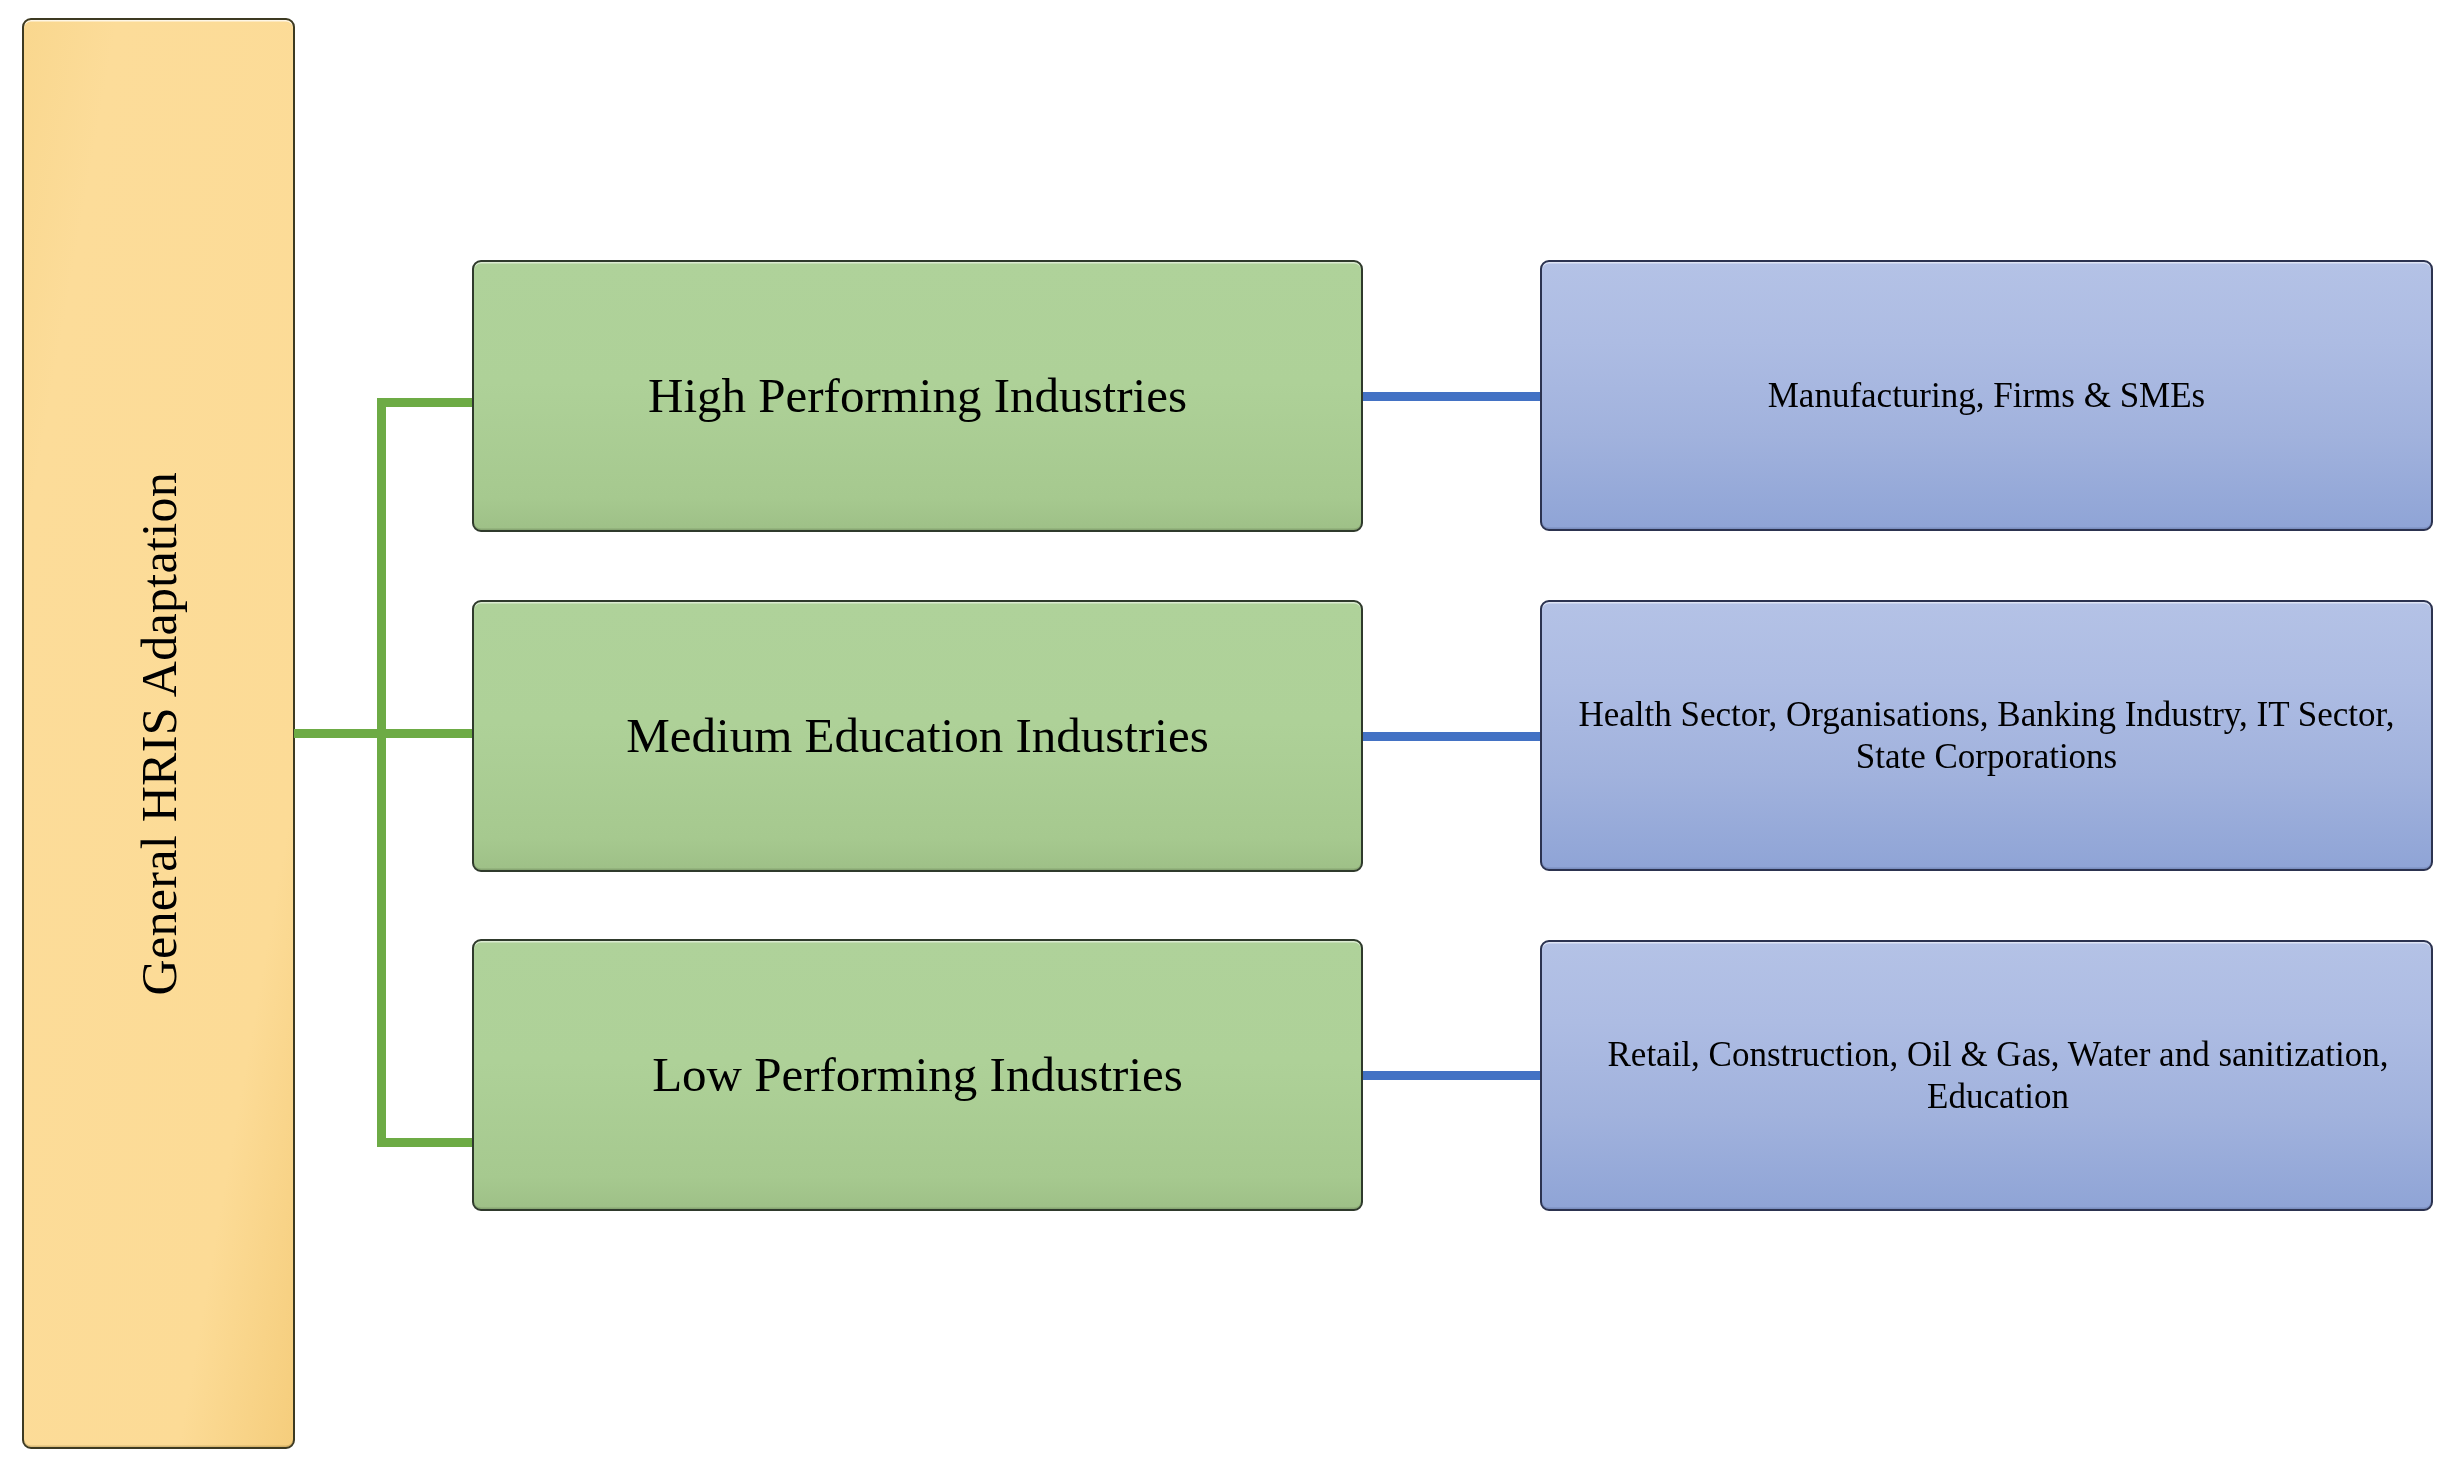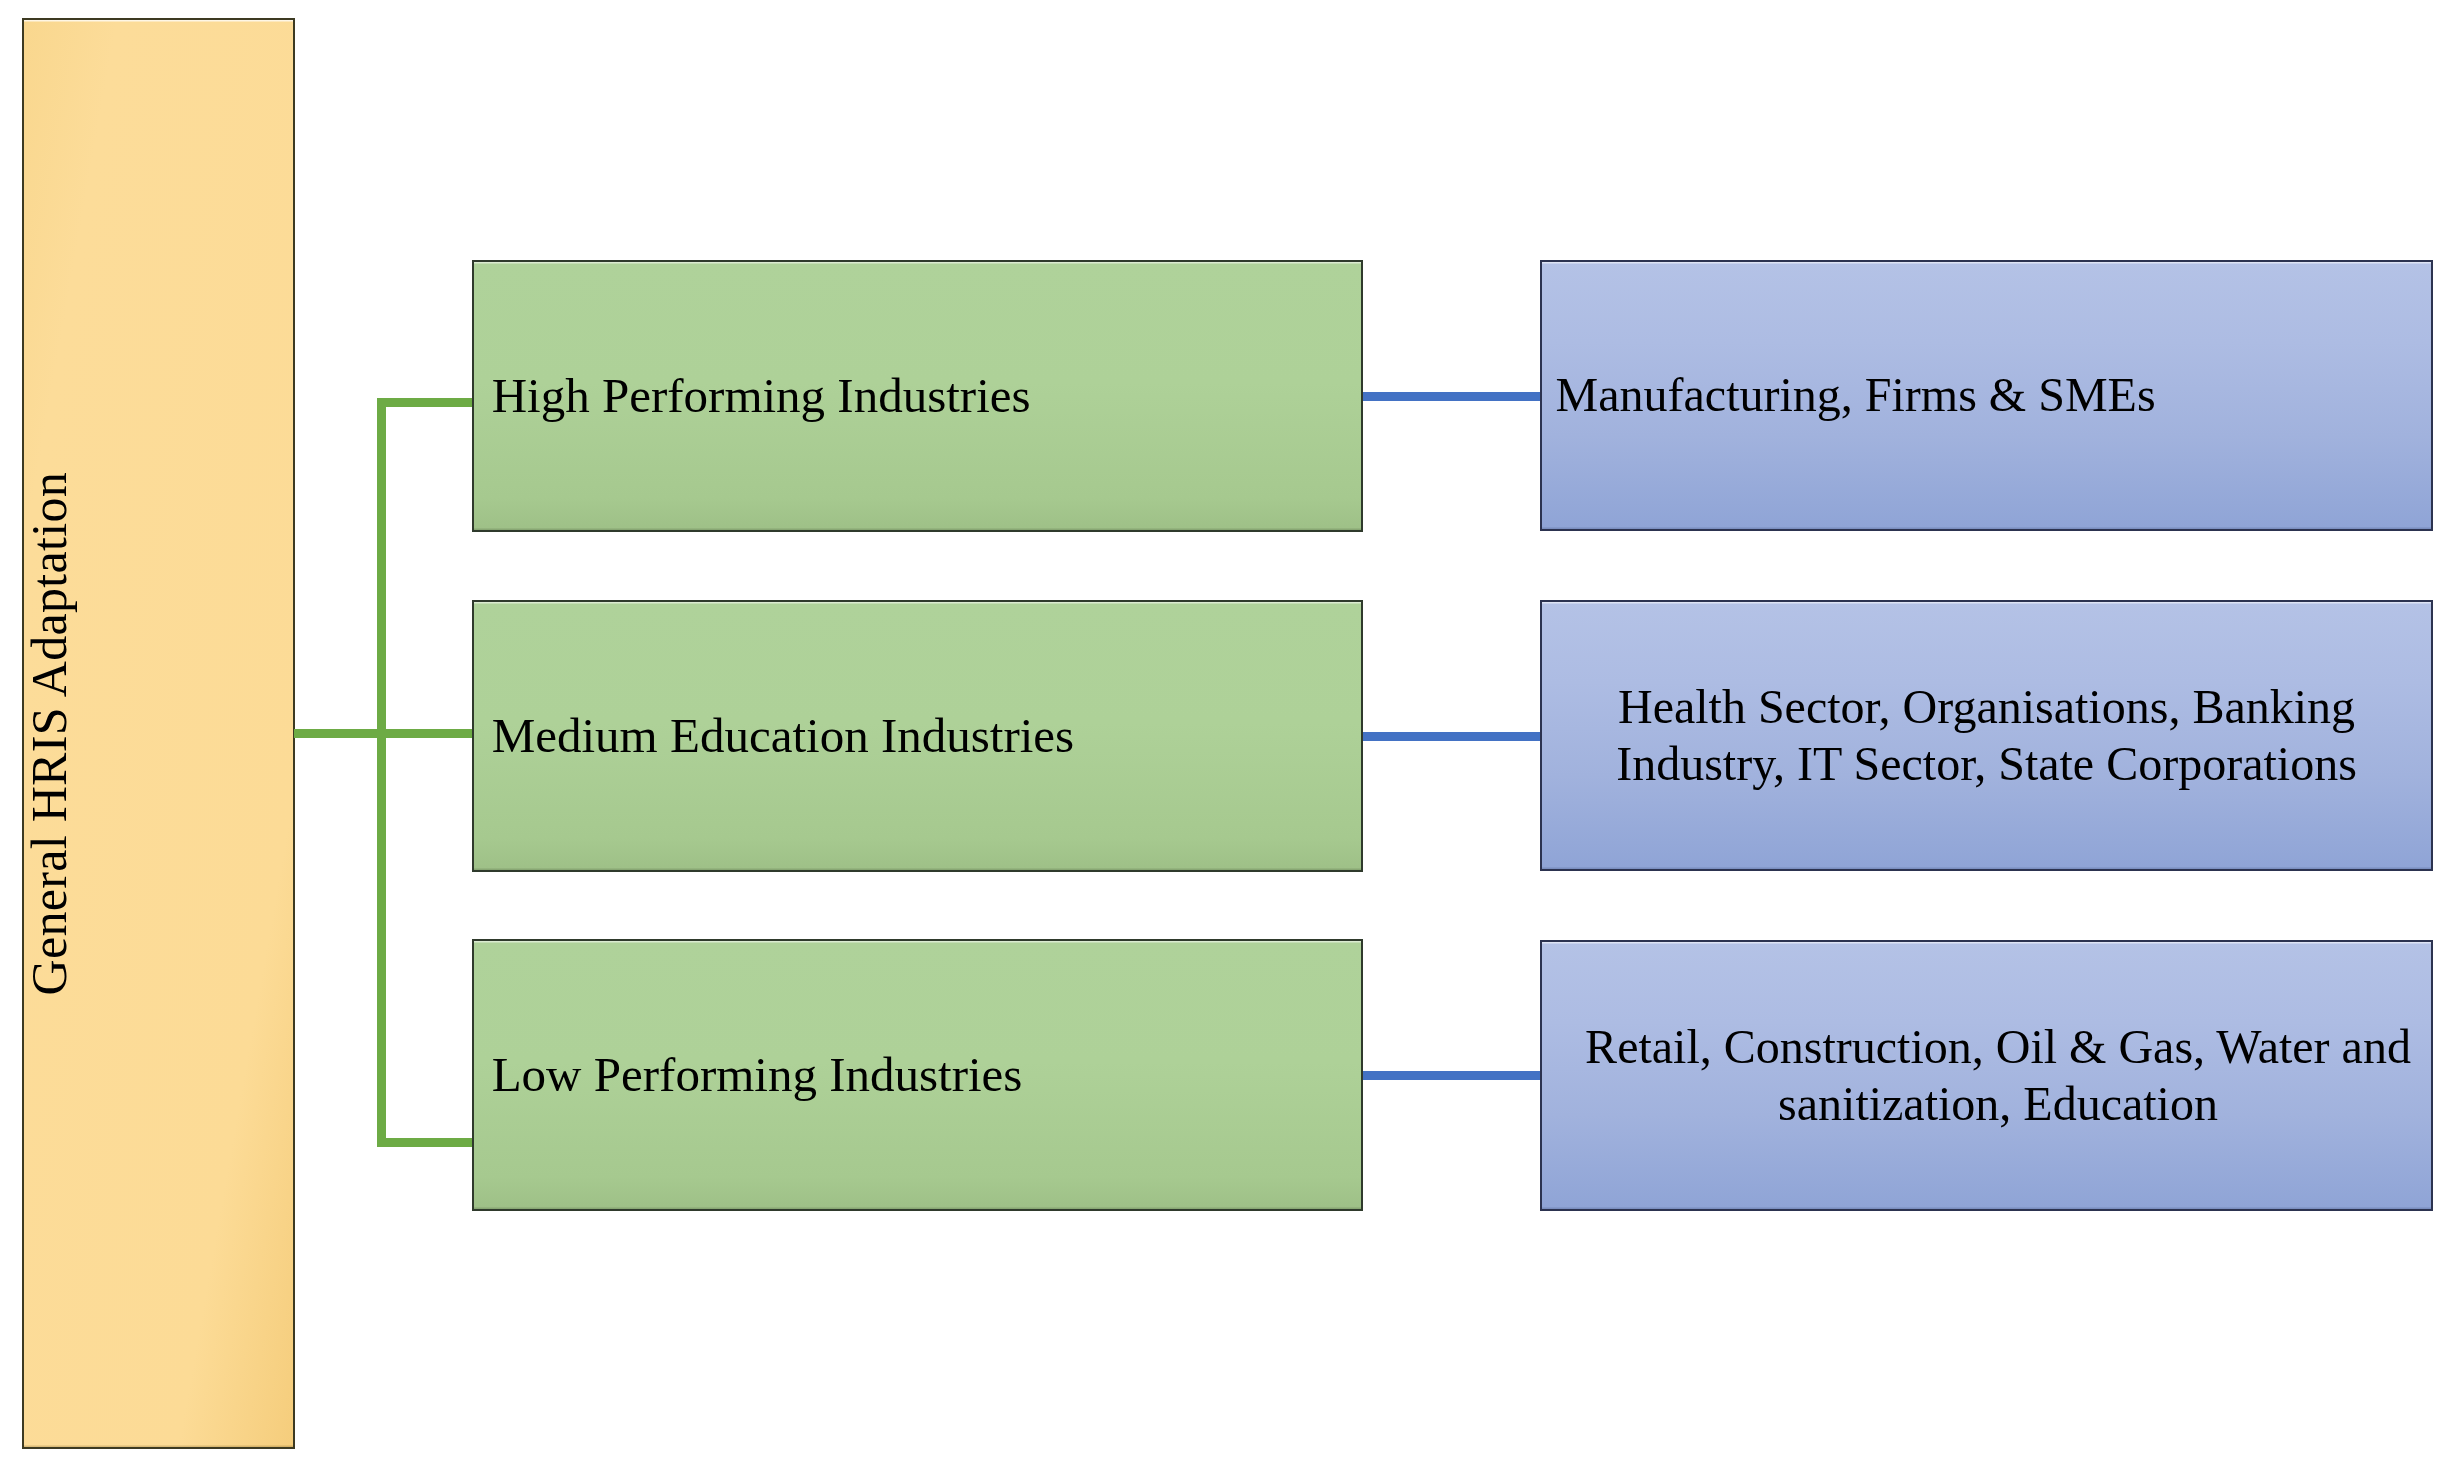--- a/index.html
+++ b/index.html
@@ -17,23 +17,24 @@
     background: #ffffff;
     overflow: hidden;
   }
 
   
   .node {
     position: absolute;
     box-sizing: border-box;
     display: flex;
     align-items: center;
-    justify-content: flex-start;
+    justify-content: center;
     text-align: center;
     color: #000000;
+    border-radius: 9px;
   }
 
   
   .root-node {
     left: 22px;
     top: 18.4px;
     width: 273px;
     height: 1431px;
     background: linear-gradient(100deg, #f9d78e 0%, #fcdc99 18%, #fcdb96 78%, #f5cd7c 100%);
     border: 2px solid #3d3a22;
@@ -71,21 +72,21 @@
   .blue-node {
     left: 1540px;
     width: 893px;
     height: 271px;
     background: linear-gradient(180deg, #b4c2e6 0%, #adbce3 30%, #a1b2dd 65%, #8fa4d6 100%);
     border: 2px solid #2c3350;
     box-shadow: inset 0 1.4px 0 rgba(255,255,255,0.55),
                 inset 0 -1.4px 0 rgba(50,65,110,0.22);
   }
   .blue-node .node-label {
-    font-size: 48px;
+    font-size: 35px;
     line-height: 1.18;
     font-stretch: condensed;
     padding: 0 13.6px;
   }
 
   
   .row-1 { top: 260px; }
   .row-2 { top: 600px; }
   .row-3 { top: 939px; }
   .blue-node.row-1 { top: 260px; }

